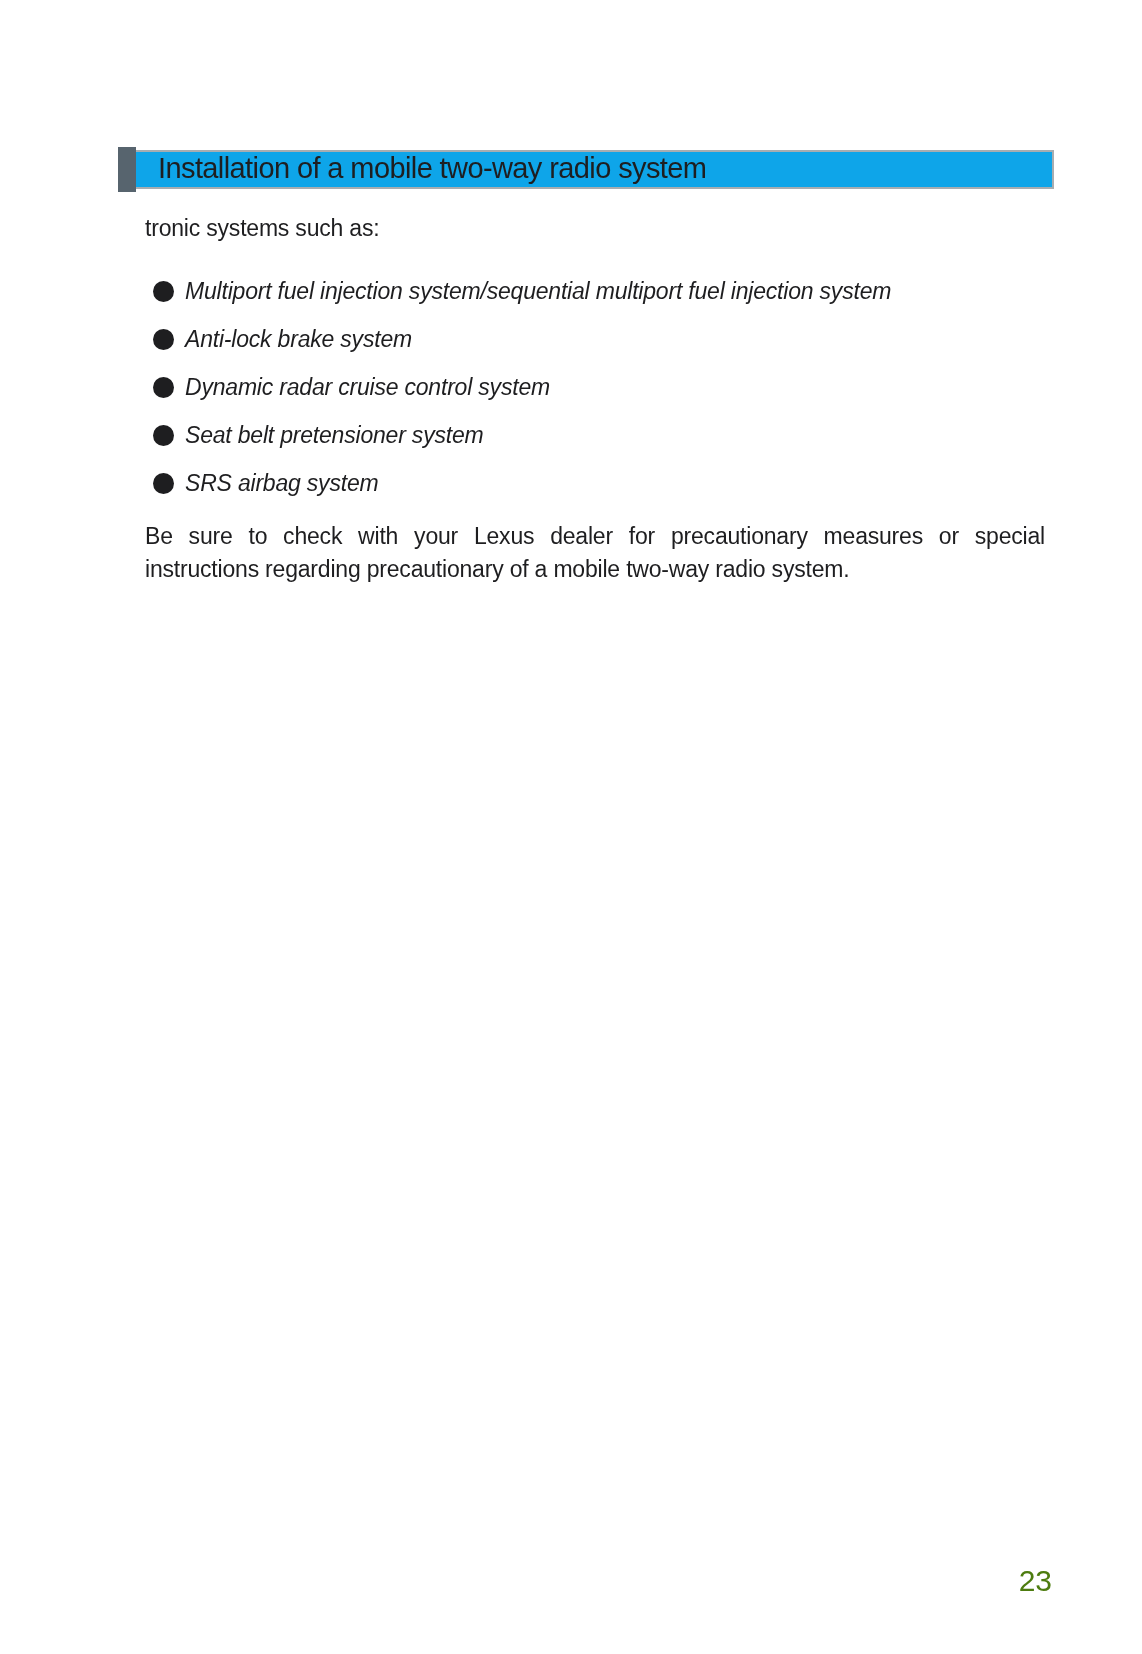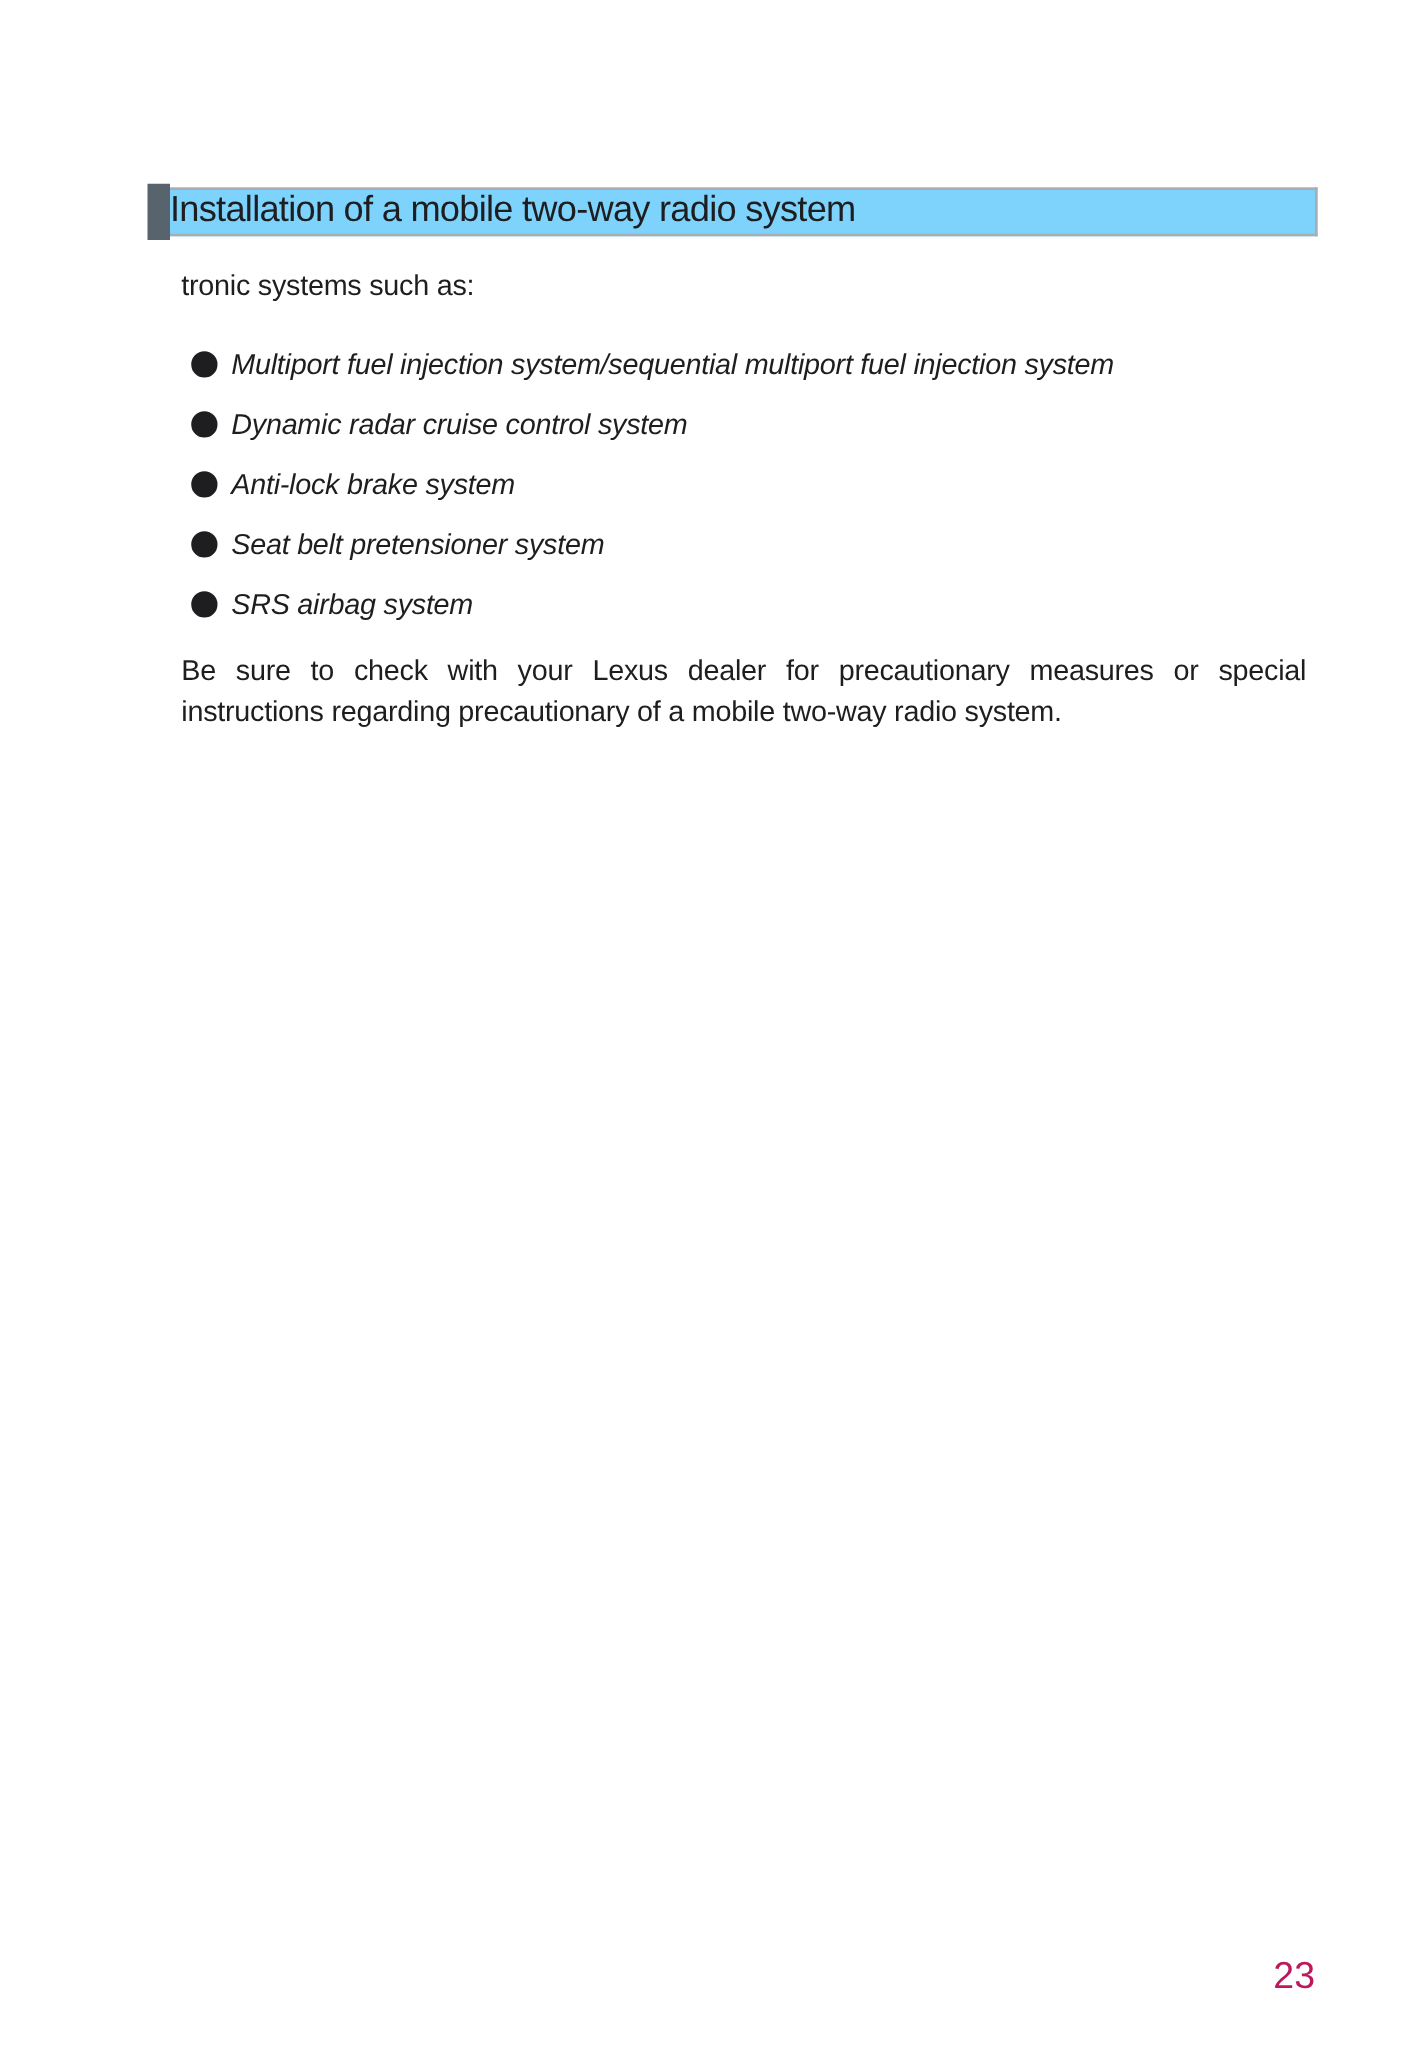--- a/index.html
+++ b/index.html
@@ -32,24 +32,24 @@
     height: 45px;
     background: #57646e;
     flex: 0 0 auto;
   }
   .title-box {
     flex: 1 1 auto;
     margin: 3px 0;
     border-top: 2px solid #a7adb1;
     border-right: 2px solid #a7adb1;
     border-bottom: 2px solid #a7adb1;
-    background: #7dd3fc;
+    background: #0ea5e9;
     display: flex;
     align-items: center;
-    padding-left: 0;
+    padding-left: 22px;
     box-sizing: border-box;
   }
   .section-title {
     font-size: 29px;
     font-weight: 500;
     letter-spacing: -0.6px;
     line-height: 1;
     white-space: nowrap;
     padding-bottom: 2px;
   }
@@ -98,21 +98,21 @@
     margin-top: 22px;
   }
 
   
   .page-number {
     position: absolute;
     top: 1564px;
     right: 90px;
     font-size: 30px;
     line-height: 34px;
-    color: #be185d;
+    color: #4d7c0f;
   }
 </style>
 </head>
 <body>
 
 <div class="page">
 
   <div class="section-header">
     <div class="accent-bar"></div>
     <div class="title-box">
@@ -126,25 +126,25 @@
       <div class="line-plain">tronic systems such as:</div>
     </div>
 
     <div class="bullet-list">
       <div class="bullet-item">
         <span class="bullet-dot"></span>
         <span>Multiport fuel injection system/sequential multiport fuel injection system</span>
       </div>
       <div class="bullet-item">
         <span class="bullet-dot"></span>
-        <span>Dynamic radar cruise control system</span>
+        <span>Anti-lock brake system</span>
       </div>
       <div class="bullet-item">
         <span class="bullet-dot"></span>
-        <span>Anti-lock brake system</span>
+        <span>Dynamic radar cruise control system</span>
       </div>
       <div class="bullet-item">
         <span class="bullet-dot"></span>
         <span>Seat belt pretensioner system</span>
       </div>
       <div class="bullet-item">
         <span class="bullet-dot"></span>
         <span>SRS airbag system</span>
       </div>
     </div>

